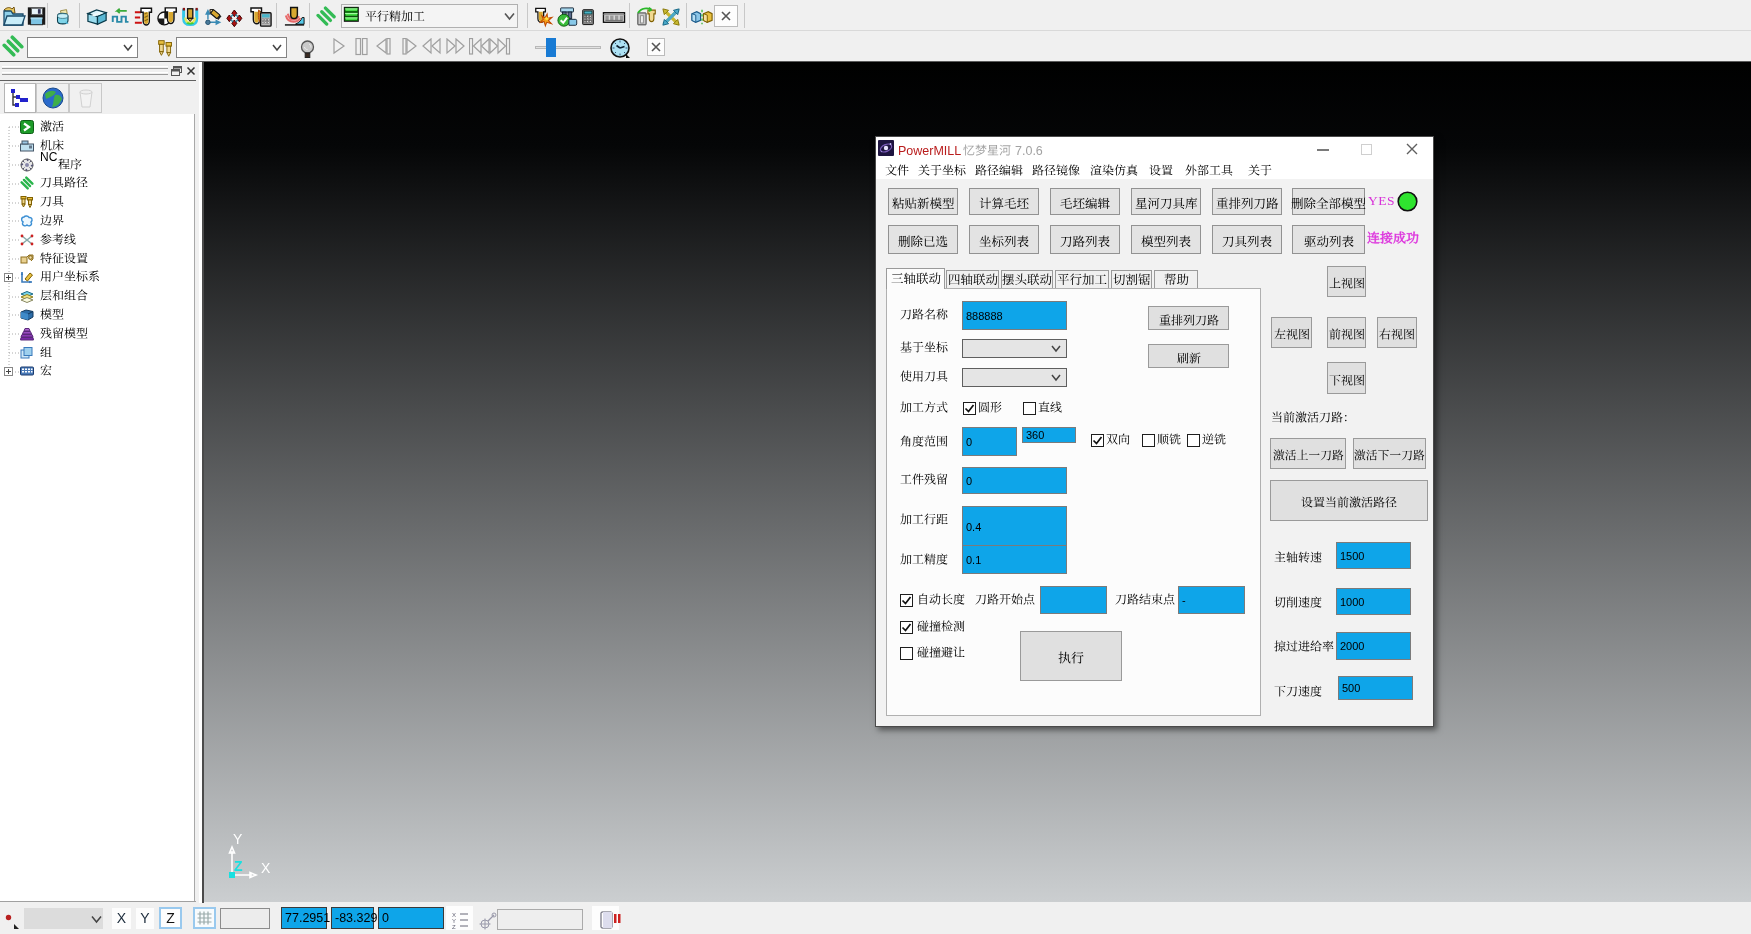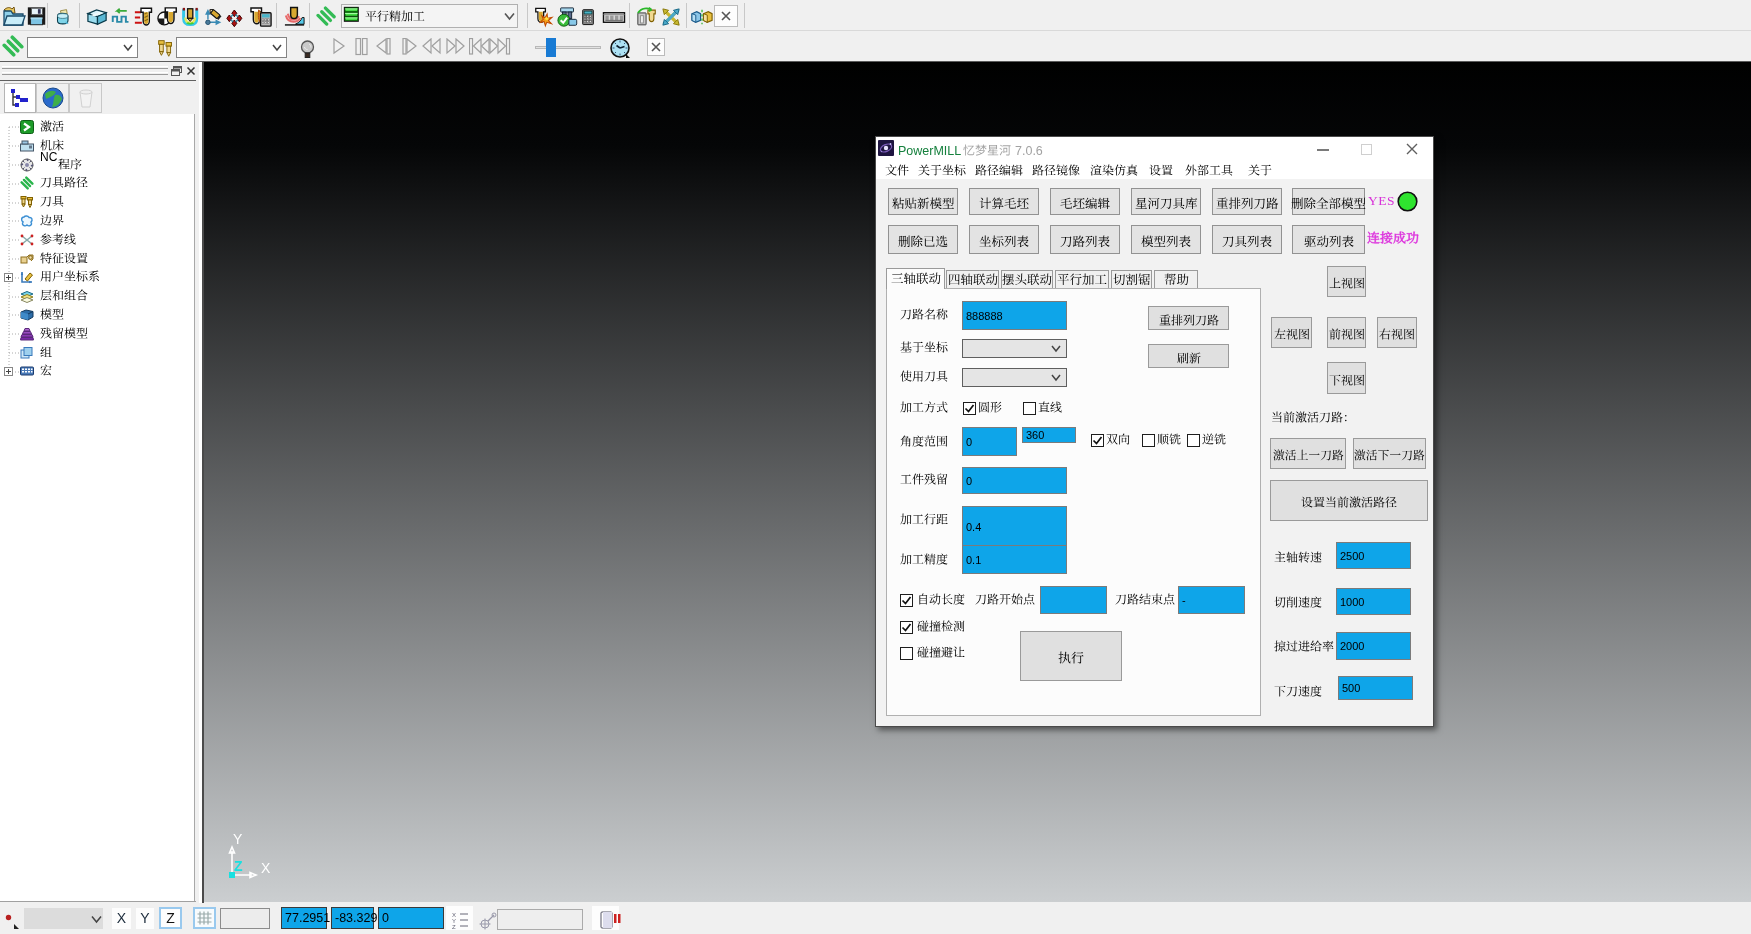--- a/index.html
+++ b/index.html
@@ -761,21 +761,21 @@
   </svg>
 <div class="ab" style="left:875px;top:136px;width:559px;height:591px;background:#f2f2f2;border:1px solid #4a4a4a;box-shadow:3px 3px 6px rgba(0,0,0,0.5)"></div>
 <div class="ab" style="left:876px;top:137px;width:557px;height:42px;background:#fff"></div>
 <svg class="ab" style="left:878px;top:140px" width="16" height="16">
     <rect width="16" height="16" rx="1" fill="#1e1440"></rect>
     <ellipse cx="8" cy="8" rx="6" ry="3.4" fill="none" stroke="#7a5ab8" stroke-width="1.2" transform="rotate(-25 8 8)"></ellipse>
     <circle cx="8" cy="8" r="2.2" fill="#e8e0ff"></circle>
     <circle cx="12.5" cy="4" r="0.9" fill="#c8c0f8"></circle>
     <circle cx="3.5" cy="11.5" r="0.7" fill="#9a8ad8"></circle>
   </svg>
-<span class="ab" style="left:898px;top:144px;font-size:12.5px;color:#15803d">PowerMILL</span>
+<span class="ab" style="left:898px;top:144px;font-size:12.5px;color:#b91c1c">PowerMILL</span>
 <svg style="position:absolute;left:963.0px;top:144.0px" width="50.0" height="14.2">
     <g fill="#a2a2a2" transform="translate(0,10.62) scale(0.04800,-0.04800)">
       <use href="#s5FC6" x="0"></use>
       <use href="#s68A6" x="250"></use>
       <use href="#s661F" x="500"></use>
       <use href="#s6CB3" x="750"></use>
     </g>
   </svg>
 <span class="ab" style="left:1015px;top:144px;font-size:12.5px;color:#a2a2a2">7.0.6</span>
 <div class="ab" style="left:1317px;top:149px;width:12px;height:1.5px;background:#7a7a7a"></div>
@@ -1301,21 +1301,21 @@
     </g>
   </svg>
 <svg style="position:absolute;left:1274.0px;top:551.0px" width="50.0" height="14.2">
     <g fill="#000" transform="translate(0,10.62) scale(0.04800,-0.04800)">
       <use href="#u4E3B" x="0"></use>
       <use href="#u8F74" x="250"></use>
       <use href="#u8F6C" x="500"></use>
       <use href="#u901F" x="750"></use>
     </g>
   </svg>
-<div class="tbx" style="left:1336px;top:542px;width:75px;height:27px">2500</div>
+<div class="tbx" style="left:1336px;top:542px;width:75px;height:27px">1500</div>
 <svg style="position:absolute;left:1274.0px;top:596.0px" width="50.0" height="14.2">
     <g fill="#000" transform="translate(0,10.62) scale(0.04800,-0.04800)">
       <use href="#u5207" x="0"></use>
       <use href="#u524A" x="250"></use>
       <use href="#u901F" x="500"></use>
       <use href="#u5EA6" x="750"></use>
     </g>
   </svg>
 <div class="tbx" style="left:1336px;top:588px;width:75px;height:27px">1000</div>
 <svg style="position:absolute;left:1274.0px;top:640.0px" width="62.0" height="14.2">

